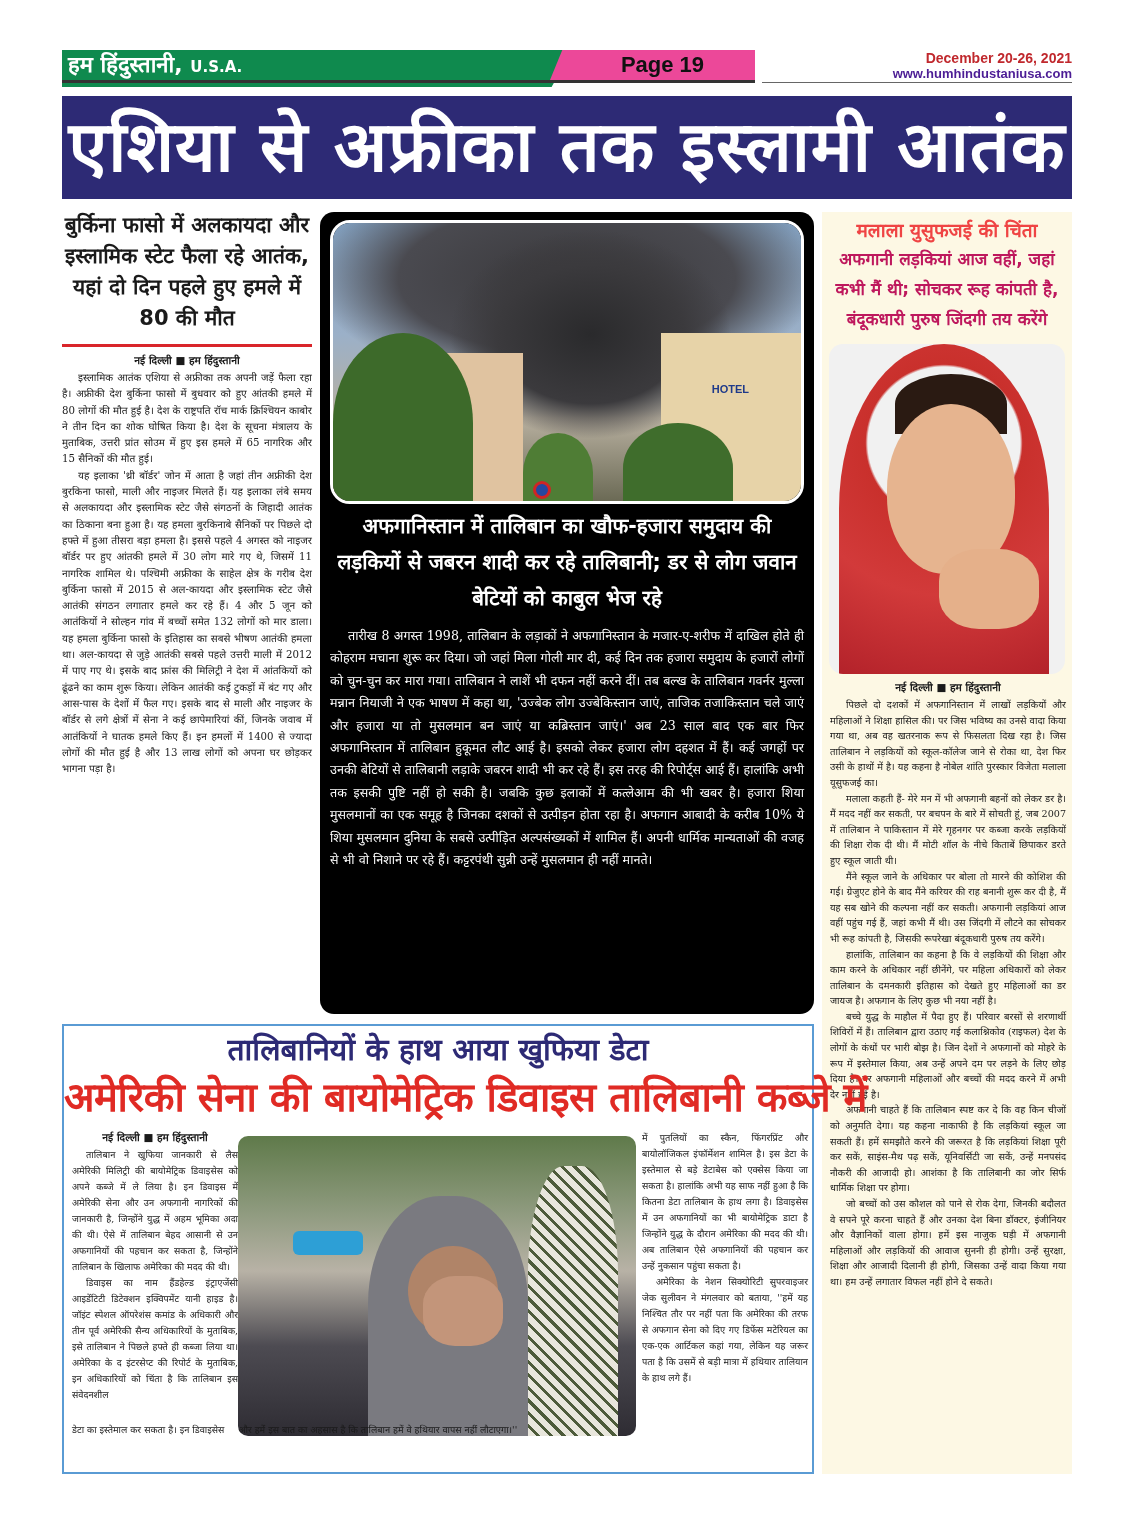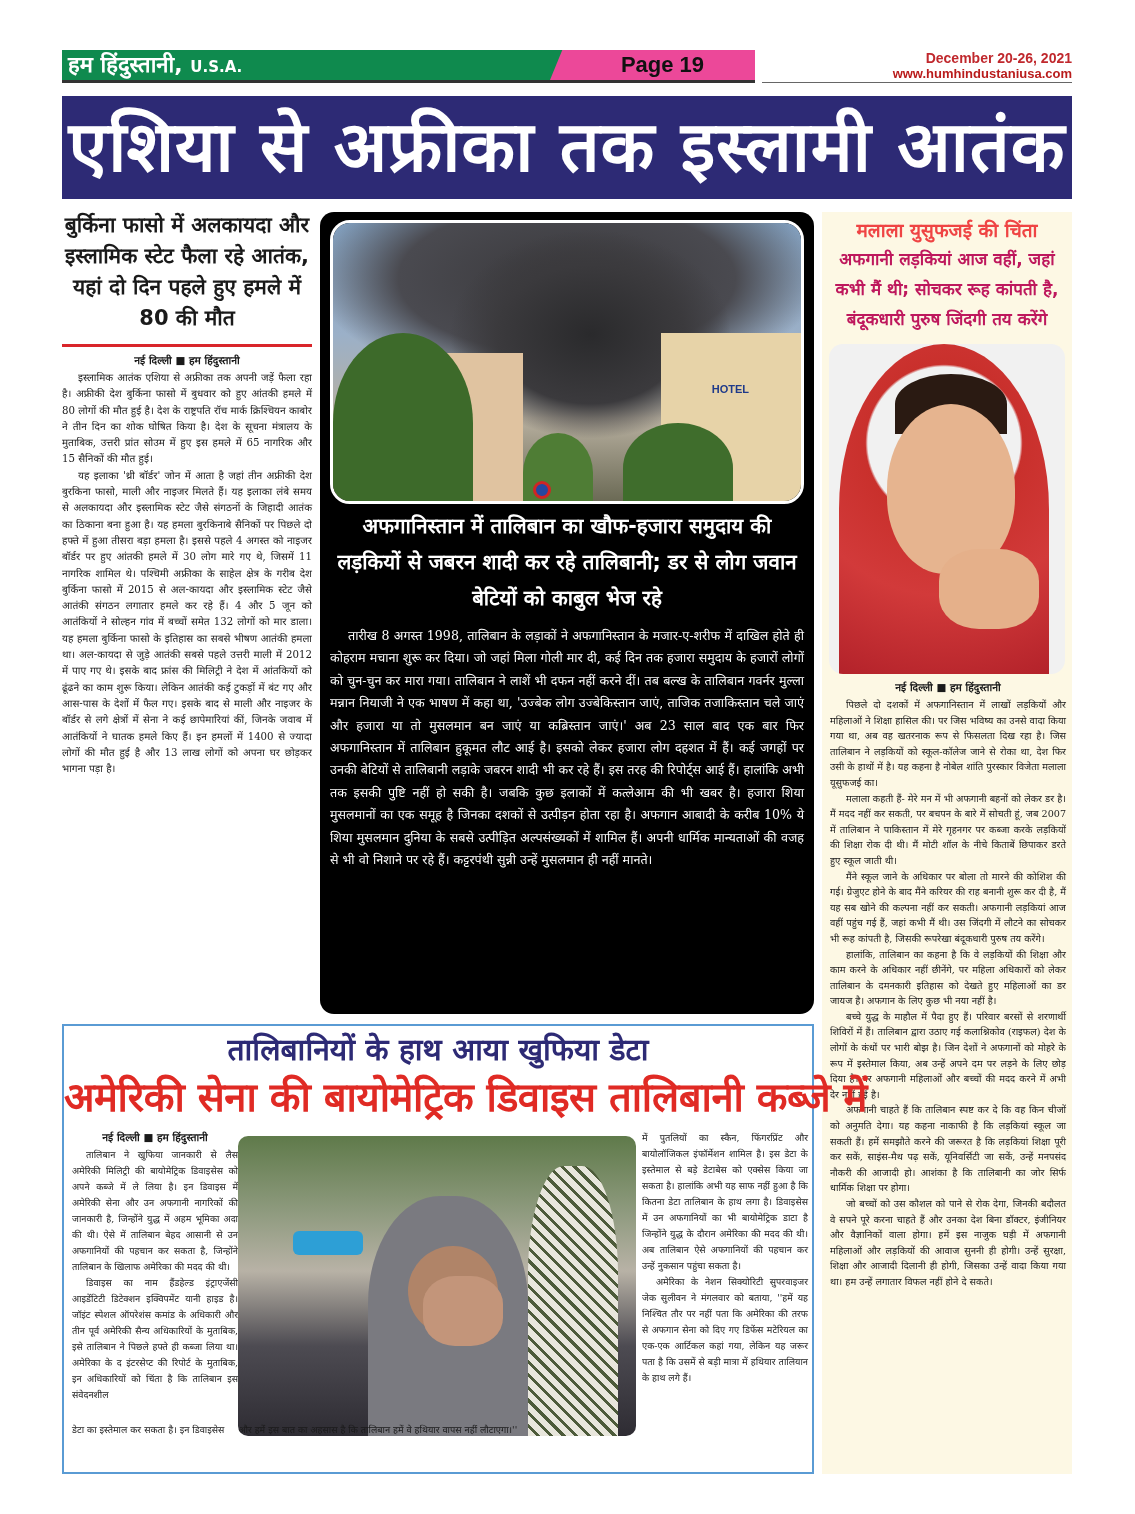--- a/index.html
+++ b/index.html
@@ -1,26 +1,26 @@
 <!DOCTYPE html>
 <html><head>
 <meta charset="utf-8">
 <style>
   * { box-sizing: border-box; margin: 0; padding: 0; }
   html, body { width: 1135px; height: 1514px; background: #ffffff; overflow: hidden; }
   body { position: relative; font-family: "DejaVu Sans", sans-serif; color: #1a1a1a; }
 
   
   .masthead { position: absolute; left: 62px; top: 50px; width: 1010px; height: 33px; }
-  .mh-green { position: absolute; left: 0; top: 0; width: 510px; height: 30px; background: #0f8a4e; color: #fff; font-weight: bold; font-size: 22px; line-height: 30px; padding-left: 6px; clip-path: polygon(0 0, 100% 0, 96% 100%, 0 100%); }
+  .mh-green { position: absolute; left: 0; top: 0; width: 510px; height: 37px; background: #0f8a4e; color: #fff; font-weight: bold; font-size: 22px; line-height: 30px; padding-left: 6px; clip-path: polygon(0 0, 100% 0, 96% 100%, 0 100%); }
   .mh-green .usa { font-size: 15px; }
   .mh-page { position: absolute; left: 488px; top: 0; width: 205px; height: 30px; background: #ec4899; clip-path: polygon(6% 0, 100% 0, 100% 100%, 0 100%); font-family: "Liberation Sans", sans-serif; font-weight: bold; font-size: 22px; line-height: 30px; text-align: center; color: #111; padding-left: 20px; }
   .mh-rule { position: absolute; left: 0; top: 30px; width: 693px; height: 3px; background: #333; }
   .mh-date { position: absolute; right: 0; top: 0; font-family: "Liberation Sans", sans-serif; font-weight: bold; font-size: 14px; color: #c0282d; text-align: right; }
-  .mh-url { position: absolute; right: 0; top: 16px; font-family: "Liberation Sans", sans-serif; font-weight: bold; font-size: 13px; color: #b91c1c; text-align: right; }
+  .mh-url { position: absolute; right: 0; top: 16px; font-family: "Liberation Sans", sans-serif; font-weight: bold; font-size: 13px; color: #4c1d95; text-align: right; }
   .mh-url-rule { position: absolute; left: 700px; right: 0; top: 32px; height: 1px; background: #666; }
 
   
   .banner { position: absolute; left: 62px; top: 96px; width: 1010px; height: 103px; background: #2d2a75; color: #ffffff; font-weight: bold; font-size: 70px; line-height: 103px; text-align: center; letter-spacing: 1px; white-space: nowrap; overflow: hidden; }
 
   
   .left-col { position: absolute; left: 62px; top: 210px; width: 250px; }
   .headline-dark { font-weight: bold; font-size: 21px; line-height: 31px; text-align: center; color: #1a1a1a; }
   .red-rule { height: 3px; background: #d9252a; margin: 10px 0 6px 0; }
   .dateline { font-weight: bold; font-size: 10.5px; text-align: center; margin-bottom: 3px; }

